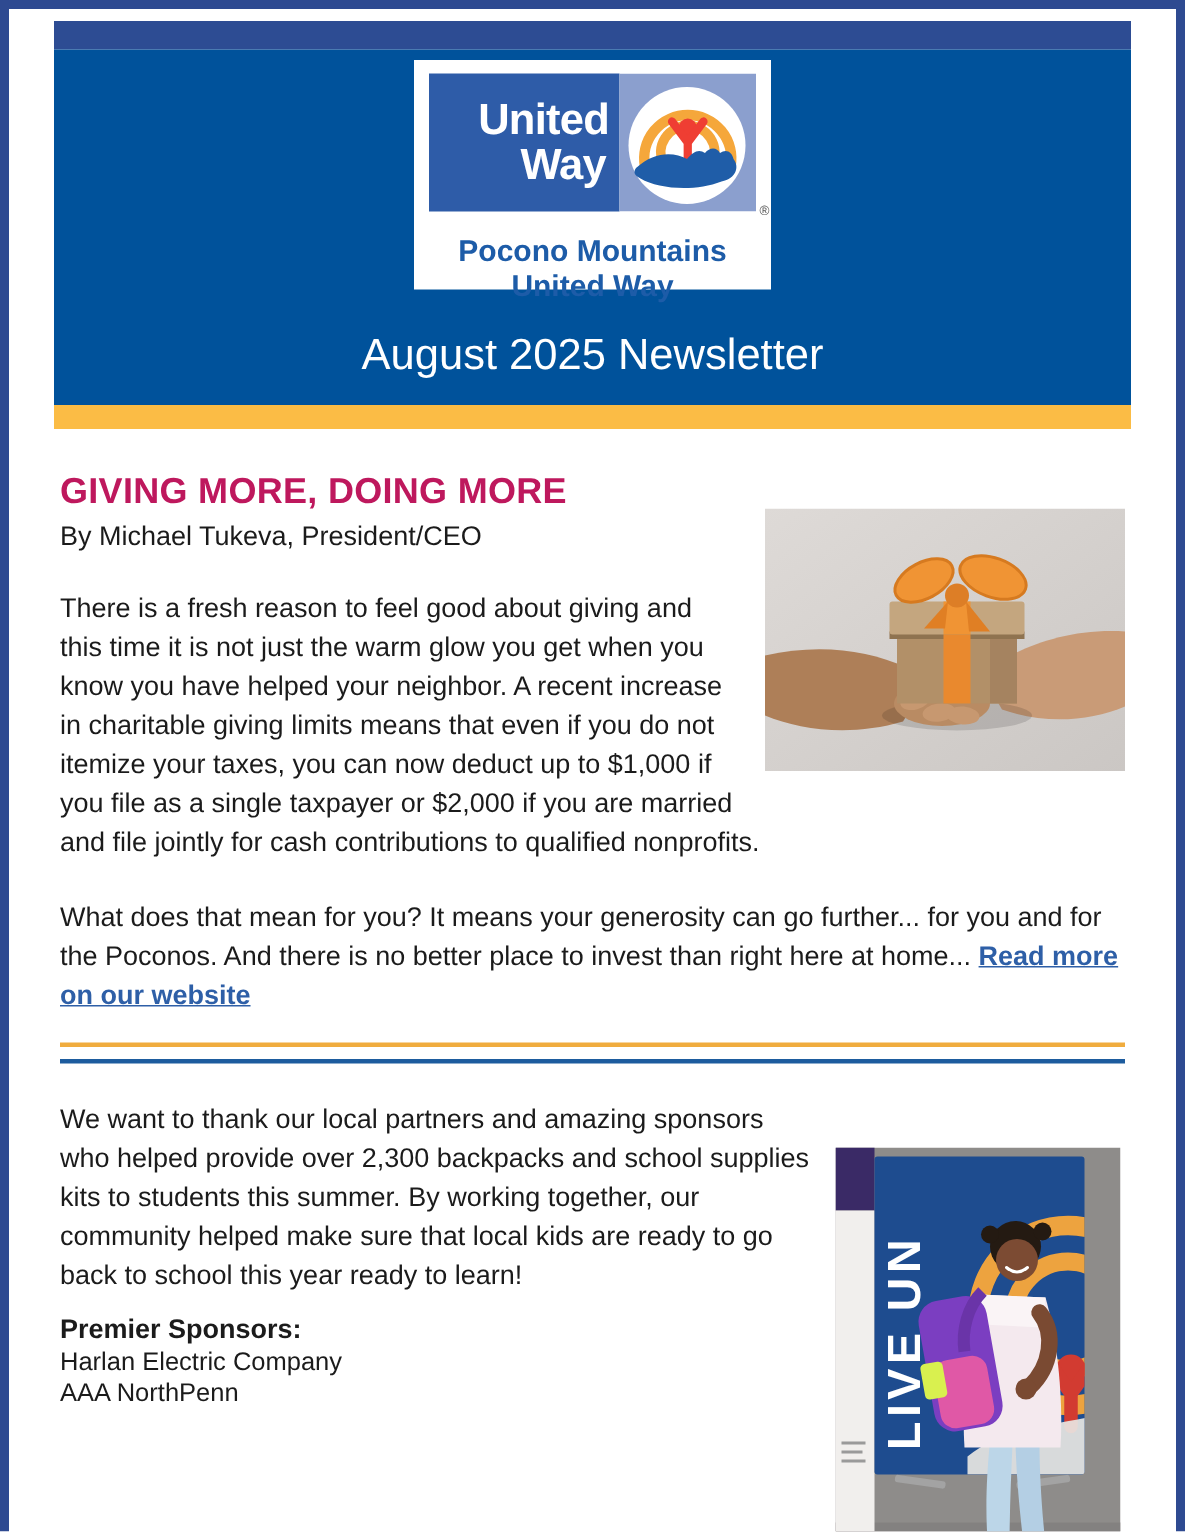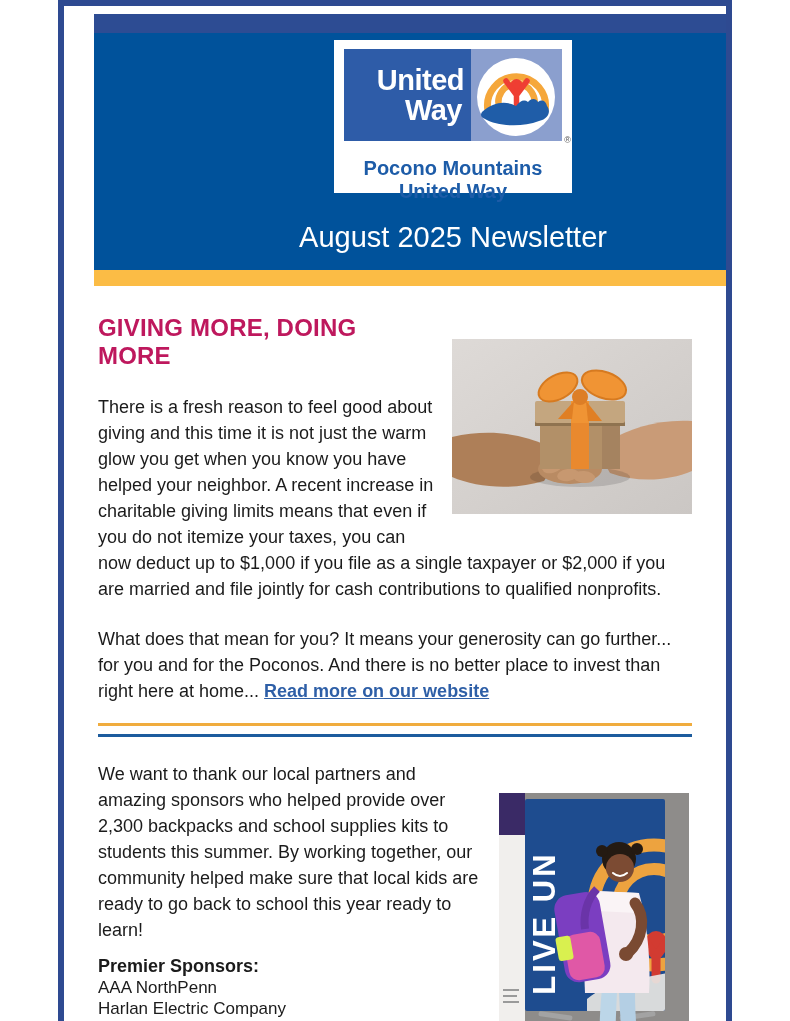--- a/index.html
+++ b/index.html
@@ -1,21 +1,21 @@
 <!DOCTYPE html>
 <html><head>
 <meta charset="utf-8">
 <style>
   * { margin: 0; padding: 0; box-sizing: border-box; }
   html, body { background: #ffffff; }
   body { font-family: "Liberation Sans", sans-serif; }
 
   .page {
     position: relative;
-    width: 674px;
+    width: 790px;
     height: 1021px;
     margin: 0 auto;
     background: #ffffff;
     border: 6px solid #2E4A91;
     border-bottom: none;
     padding: 8px 30px 0 30px;
     overflow: hidden;
   }
 
   
@@ -174,20 +174,21 @@
           <rect x="119" y="62" width="18" height="22" fill="#F09434"></rect>
           <path d="M122,62 L106,80 L120,80 Z" fill="#E07F24"></path>
           <path d="M134,62 L150,82 L136,82 Z" fill="#E07F24"></path>
           <ellipse cx="106" cy="48" rx="21" ry="12" fill="#F09434" stroke="#D67A20" stroke-width="2" transform="rotate(-28 106 48)"></ellipse>
           <ellipse cx="152" cy="46" rx="23" ry="13" fill="#F09434" stroke="#D67A20" stroke-width="2" transform="rotate(20 152 46)"></ellipse>
           <circle cx="128" cy="58" r="8" fill="#DD7E26"></circle>
         </svg>
       </figure>
 
       <h2 class="section-heading">GIVING MORE, DOING MORE</h2>
+      <div class="byline">By Michael Tukeva, President/CEO</div>
 
       <p class="body-text">There is a fresh reason to feel good about giving and this time it is not just the warm glow you get when you know you have helped your neighbor. A recent increase in charitable giving limits means that even if you do not itemize your taxes, you can now deduct up to $1,000 if you file as a single taxpayer or $2,000 if you are married and file jointly for cash contributions to qualified nonprofits.</p>
 
       <p class="body-text"><span>What does that mean for you? It means your generosity can go further... for you and for the Poconos. And there is no better place to invest than right here at home... </span><a class="read-more" href="#">Read more on our website</a></p>
     </section>
 
     <div class="section-divider">
       <div class="divider-yellow"></div>
       <div class="divider-blue"></div>
     </div>
@@ -247,18 +248,18 @@
           <circle cx="138" cy="56" r="6" fill="#241A12"></circle>
           <circle cx="121" cy="75" r="14" fill="#7C4B33"></circle>
           <path d="M114,80 Q121,86 128,80" stroke="#FFFFFF" stroke-width="2" fill="none" stroke-linecap="round"></path>
         </svg>
       </figure>
 
 
       <p class="body-text">We want to thank our local partners and amazing sponsors who helped provide over 2,300 backpacks and school supplies kits to students this summer. By working together, our community helped make sure that local kids are ready to go back to school this year ready to learn!</p>
 
       <div class="sponsors-label">Premier Sponsors:</div>
+      <div class="sponsor-line">Harlan Electric Company</div>
       <div class="sponsor-line">AAA NorthPenn</div>
-      <div class="sponsor-line">Harlan Electric Company</div>
     </section>
 
   </div>
 </div>
 
 </body></html>

